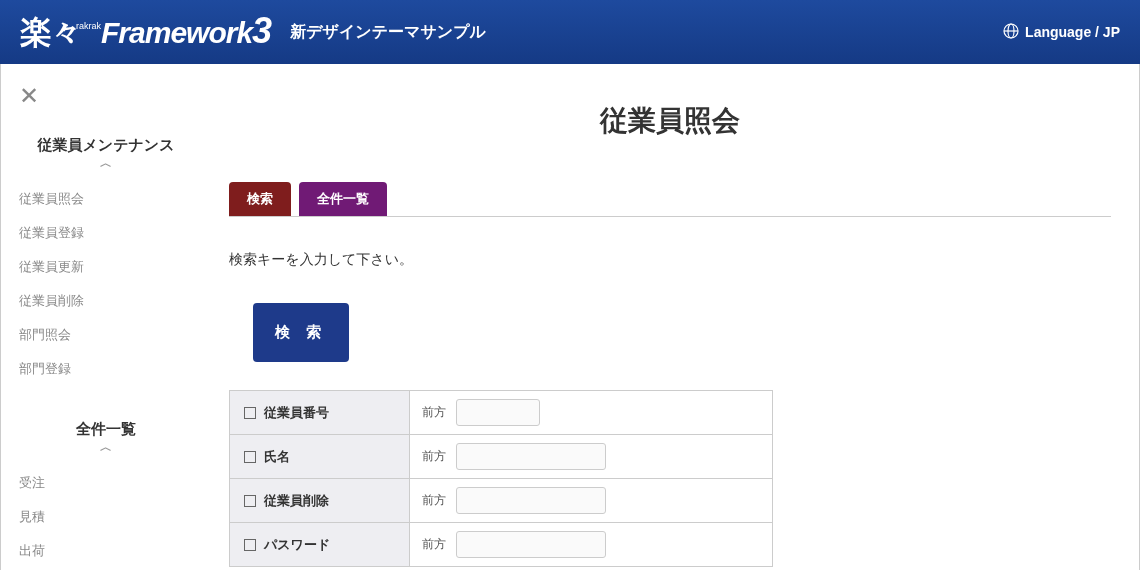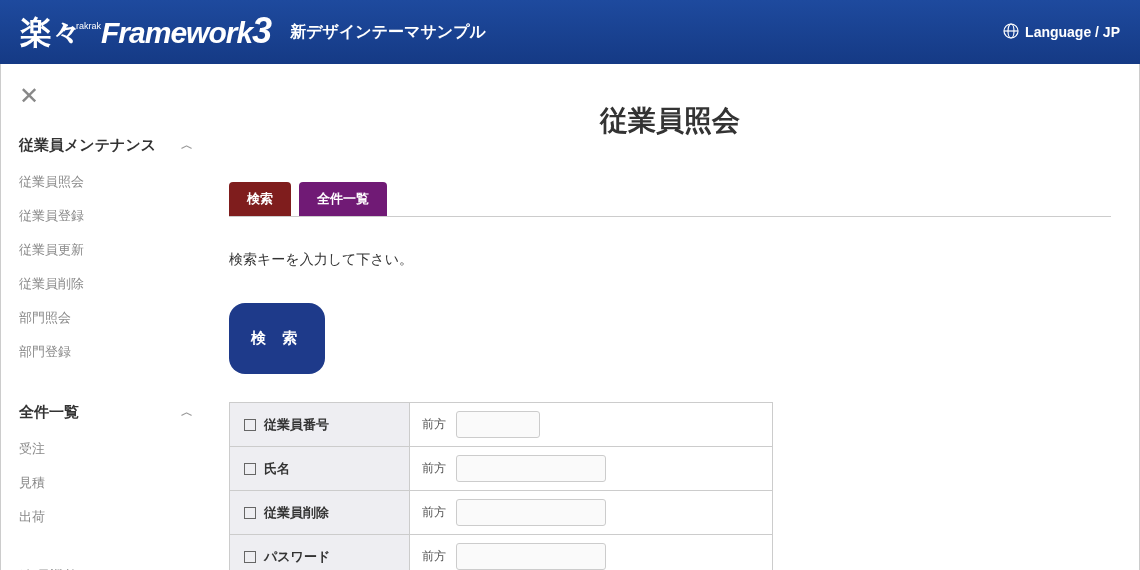--- a/index.html
+++ b/index.html
@@ -19,36 +19,36 @@
     .logo-fw { font-size: 30px; font-weight: bold; font-style: italic; letter-spacing: -1px; }
     .logo-3 { font-size: 36px; font-weight: bold; font-style: italic; }
     .header-subtitle { margin-left: 18px; font-size: 16px; font-weight: bold; }
     .header-lang { margin-left: auto; display: flex; align-items: center; font-size: 14px; font-weight: bold; cursor: pointer; }
     .globe-icon { margin-right: 6px; }
     
     .body-wrap { display: flex; border: 1px solid #ccc; border-top: none; }
     
     .sidebar { width: 200px; padding: 18px 0 0 18px; }
     .close-icon { font-size: 24px; color: #888; cursor: pointer; font-weight: 300; margin-bottom: 16px; }
-    .menu-group-header { display: flex; align-items: center; justify-content: space-between; font-size: 15px; font-weight: bold; color: #333; padding: 10px 8px 10px 0; cursor: pointer; }
+    .menu-group-header { display: flex; align-items: center; justify-content: space-between; font-size: 15px; font-weight: bold; color: #333; padding: 10px 8px 10px 0; cursor: pointer; flex-direction: column; }
     .chevron { color: #999; font-size: 12px; }
     .menu-item { padding: 8px 0; font-size: 13px; color: #888; cursor: pointer; }
     .menu-spacer { height: 24px; }
     
     .main { flex: 1; padding: 0 28px 20px 28px; }
     .page-title { text-align: center; font-size: 28px; font-weight: bold; margin: 38px 0 42px 0; }
     
     .tabs { display: flex; border-bottom: 1px solid #ccc; }
     .tab { padding: 8px 18px; font-size: 13px; font-weight: bold; cursor: pointer; border-radius: 4px 4px 0 0; }
     .tab.active { background: #7f1d1d; color: #fff; }
     .tab.inactive { background: #701a75; color: #fff; margin-left: 8px; }
     
     .instruction { margin: 34px 0; font-size: 14px; }
     
-    .search-btn { background: #1e3a8a; color: #fff; border: none; border-radius: 16px; padding: 26px 22px; font-size: 15px; font-weight: bold; letter-spacing: 6px; cursor: pointer; }
+    .search-btn { background: #1e3a8a; color: #fff; border: none; border-radius: 4px; padding: 20px 22px; font-size: 15px; font-weight: bold; letter-spacing: 6px; cursor: pointer; margin-left: 24px; }
     
     .form-table { margin-top: 28px; border: 1px solid #ccc; border-collapse: collapse; width: 544px; }
     .form-row { display: flex; border-bottom: 1px solid #ccc; }
     .form-row:last-child { border-bottom: none; }
     .form-label-cell { width: 180px; background: #eeeef2; padding: 12px 14px; border-right: 1px solid #ccc; display: flex; align-items: center; font-size: 13px; font-weight: bold; }
     .checkbox { width: 12px; height: 12px; border: 1px solid #666; margin-right: 8px; cursor: pointer; display: inline-block; }
     .form-value-cell { flex: 1; padding: 8px 12px; display: flex; align-items: center; gap: 10px; }
     .match-label { font-size: 12px; color: #555; }
     .text-input { border: 1px solid #ccc; border-radius: 3px; padding: 5px 8px; font-size: 13px; background: #fafafa; }
     .text-input.short { width: 84px; }

